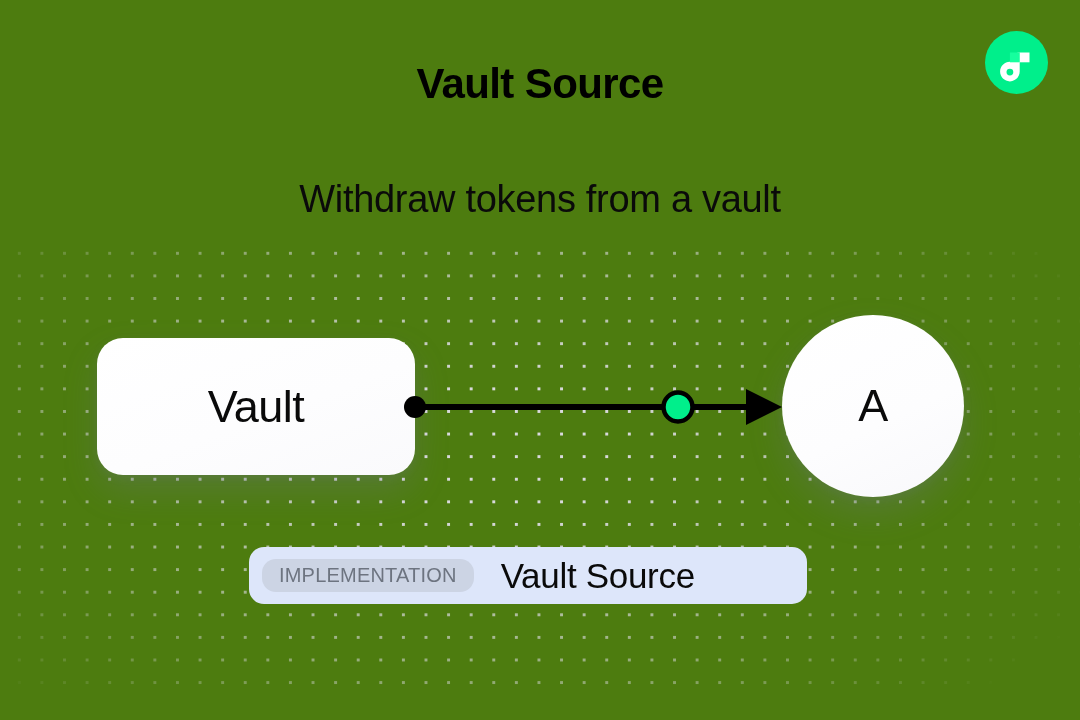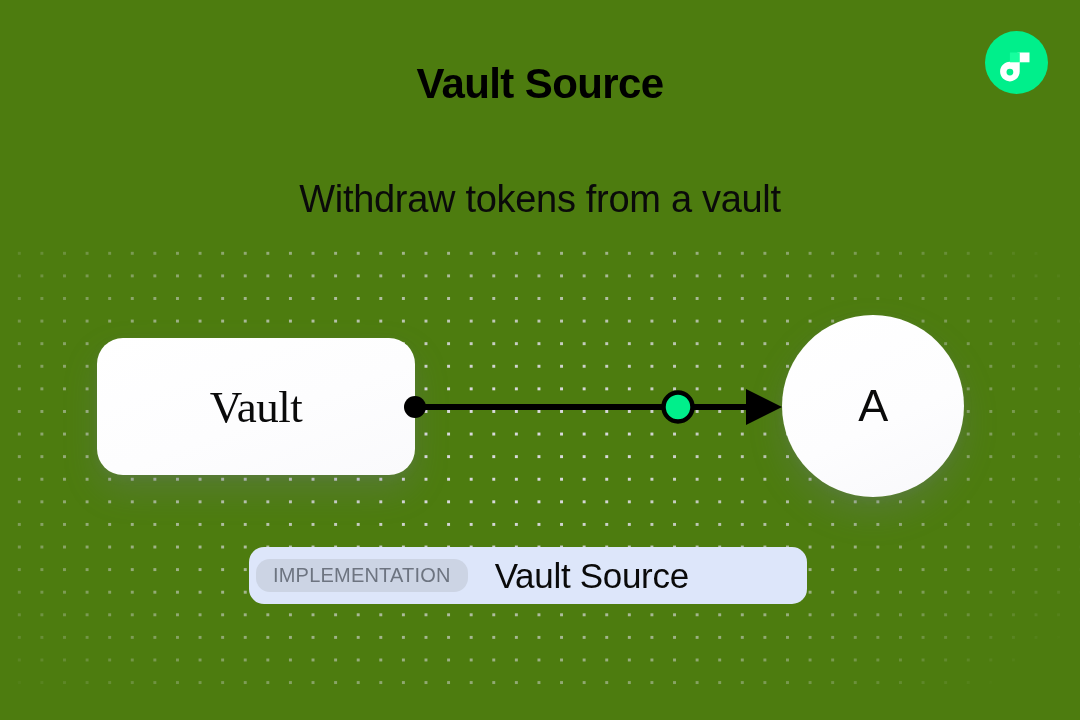--- a/index.html
+++ b/index.html
@@ -89,21 +89,20 @@
                 0 3px 10px rgba(120,124,170,0.12);
     display: flex;
     align-items: center;
     justify-content: center;
   }
   .node-box-label {
     font-size: 45px;
     font-weight: 400;
     letter-spacing: -0.5px;
     color: #0a0a0a;
-    font-family: Liberation Serif, serif;
   }
 
   .node-circle {
     position: absolute;
     left: 782px;
     top: 315px;
     width: 182px;
     height: 182px;
     border-radius: 50%;
     background: linear-gradient(155deg, #ffffff 0%, #fdfdfe 58%, #f8f8fb 100%);
@@ -134,21 +133,21 @@
   .impl-bar {
     position: absolute;
     left: 249px;
     top: 547px;
     width: 558px;
     height: 57px;
     background: #dde6fa;
     border-radius: 15px;
     display: flex;
     align-items: center;
-    padding-left: 7px;
+    padding-left: 13px;
     box-sizing: border-box;
   }
   .impl-pill {
     background: #ccd4e4;
     color: #6d7480;
     font-size: 20px;
     font-weight: 500;
     letter-spacing: 0.2px;
     border-radius: 14px;
     padding: 6px 17px 7px 17px;

